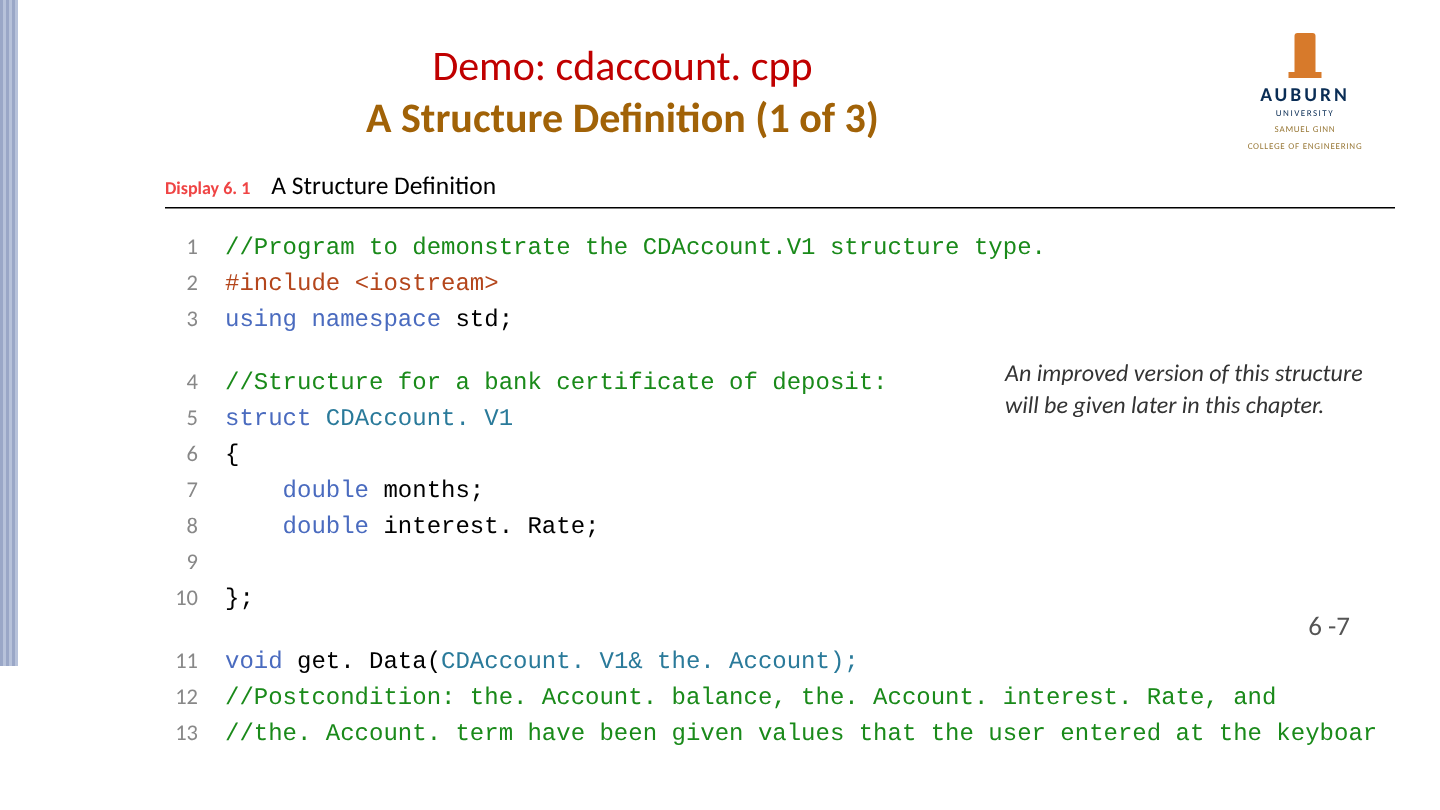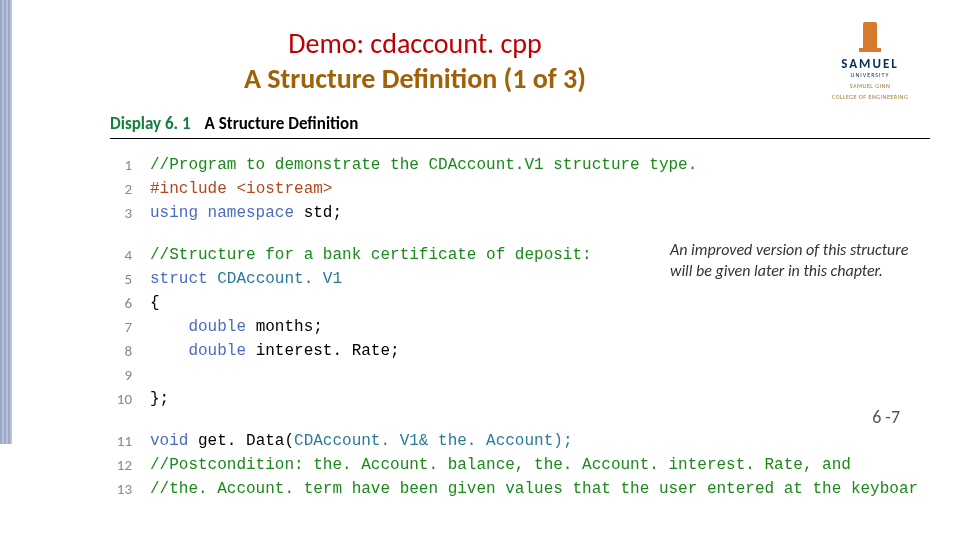--- a/index.html
+++ b/index.html
@@ -10,22 +10,22 @@
   .titles { flex: 1; text-align: center; padding-top: 4px; }
   .title1 { font-size: 28px; color: #c00000; font-weight: 400; }
   .title2 { font-size: 28px; color: #a16207; font-weight: 700; margin-top: 0; }
   .logo-box { width: 120px; text-align: center; }
   .logo-tower { width: 14px; height: 28px; background: #d77a2b; margin: 0 auto; border-radius: 2px 2px 0 0; position: relative; }
   .logo-tower::after { content: ""; position: absolute; left: -4px; bottom: -2px; width: 22px; height: 4px; background: #d77a2b; }
   .logo-txt { font-size: 13px; letter-spacing: 2px; margin-top: 6px; color: #0a2d55; font-weight: 600; }
   .logo-sub { font-size: 6px; letter-spacing: 1px; color: #0a2d55; text-align: center; }
   .logo-eng { font-size: 6px; letter-spacing: 0.5px; color: #9a7a3a; margin-top: 4px; line-height: 1.2; }
   .display-line { margin: 12px 0 0 90px; display: flex; align-items: baseline; gap: 14px; padding-right: 30px; }
-  .display-label { color: #15803d; font-weight: 600; font-size: 17px; }
-  .display-title { color: #000; font-weight: 700; font-size: 17px; }
+  .display-label { color: #ef4444; font-weight: 600; font-size: 12px; }
+  .display-title { color: #000; font-weight: 400; font-size: 17px; }
   .hr { margin: 4px 0 0 90px; border: none; border-top: 1px solid #000; width: 820px; }
   .code-area { position: relative; margin: 14px 0 0 90px; font-family: Consolas, 'Courier New', monospace; font-size: 16px; }
   .row { display: flex; align-items: flex-start; line-height: 24px; }
   .ln { width: 40px; text-align: right; color: #888; padding-right: 18px; font-family: Calibri, Arial; font-size: 15px; }
   .code { white-space: pre; }
   .c-comment { color: #1a8a1a; }
   .c-pre { color: #b4461c; }
   .c-key { color: #4a6bbf; }
   .c-type { color: #4a6bbf; }
   .c-ident { color: #2a7a9a; }
@@ -40,21 +40,21 @@
 <div class="slide">
   <div class="left-bar"></div>
 
   <div class="header">
     <div class="titles">
       <div class="title1">Demo: cdaccount. cpp</div>
       <div class="title2">A Structure Definition (1 of 3)</div>
     </div>
     <div class="logo-box">
       <div class="logo-tower"></div>
-      <div class="logo-txt">SAMUEL</div>
+      <div class="logo-txt">AUBURN</div>
       <div class="logo-sub">UNIVERSITY</div>
       <div class="logo-eng">SAMUEL GINN</div>
       <div class="logo-eng">COLLEGE OF ENGINEERING</div>
     </div>
   </div>
 
   <div class="display-line">
     <span class="display-label">Display 6. 1</span>
     <span class="display-title">A Structure Definition</span>
   </div>

